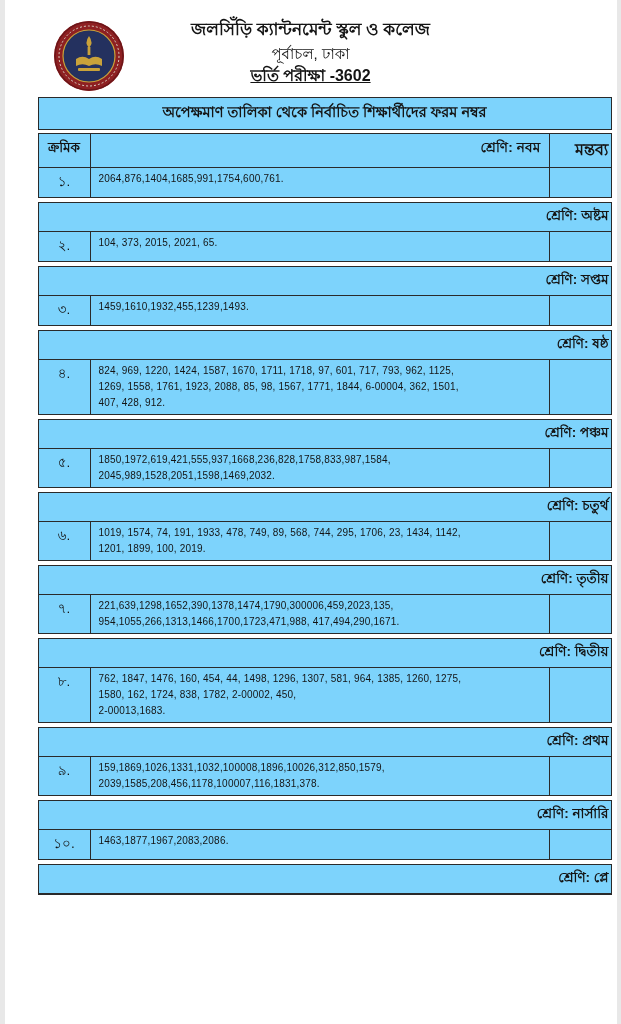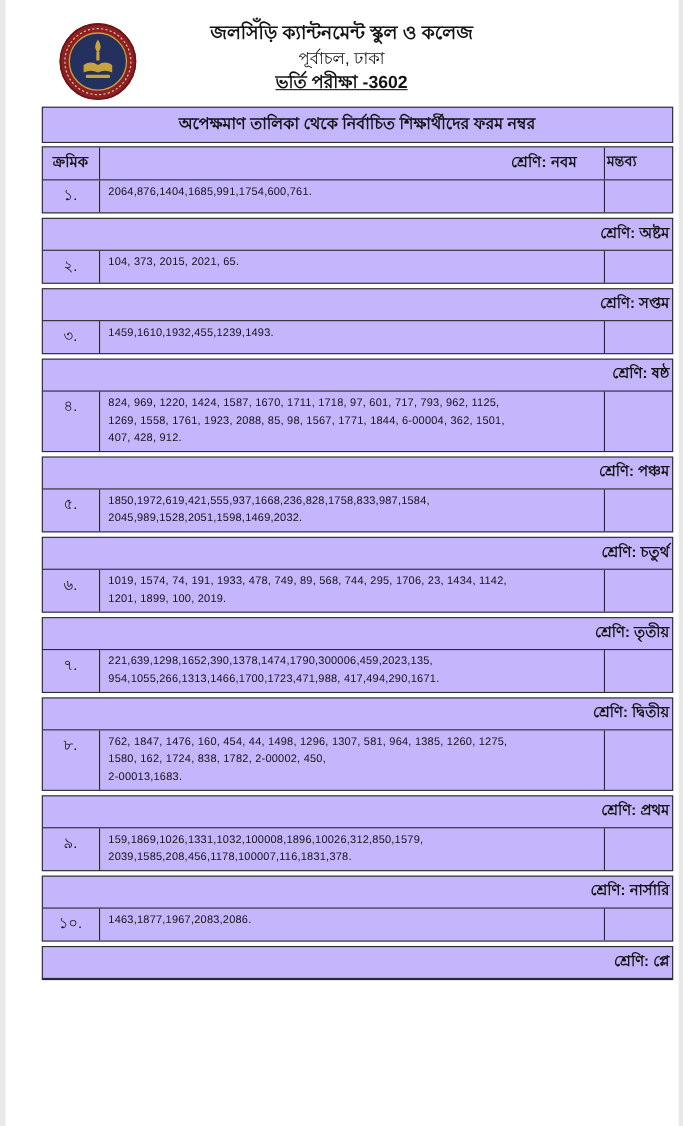--- a/index.html
+++ b/index.html
@@ -14,31 +14,31 @@
     overflow: hidden;
   }
   
   .letterhead { position: relative; padding-top: 18px; text-align: center; }
   .logo-wrap { position: absolute; left: 47px; top: 19px; width: 74px; height: 74px; }
   .school-name { font-size: 17px; font-weight: bold; line-height: 1.45; }
   .school-loc  { font-size: 15px; line-height: 1.4; }
   .exam-title  { font-size: 16px; font-weight: bold; text-decoration: underline; line-height: 1.5; }
   
   .tablezone { width: 574px; margin: 9px auto 0 33px; }
-  .blk { border: 1.4px solid #2a2a2a; background: #c4b5fd; }
+  .blk { border: 1.4px solid #2a2a2a; background: #7dd3fc; }
   .gap2 { height: 3px; } .gap4 { height: 4px; }
   .tbl-title { text-align: center; font-weight: bold; font-size: 14.5px; padding: 3px 2px 4px; }
   .row3 { display: flex; align-items: stretch; }
   .c-serial { width: 52px; flex: 0 0 52px; border-right: 1.4px solid #2a2a2a;
               text-align: center; padding: 3px 2px; font-size: 13.5px; }
   .c-data   { flex: 1 1 auto; padding: 3px 8px; font-size: 10px; line-height: 1.6;
               white-space: pre-line; letter-spacing: 0.2px; }
   .c-remark { width: 62px; flex: 0 0 62px; border-left: 1.4px solid #2a2a2a; }
   .hdr .c-serial, .hdr .c-remark, .hdr .c-data { font-weight: bold; font-size: 13.5px; }
-  .hdr { border-bottom: 1.4px solid #2a2a2a; gap: 16px; }
+  .hdr { border-bottom: 1.4px solid #2a2a2a; }
   .hdr .c-data { text-align: right; }
   .sec-hdr { text-align: right; font-weight: bold; font-size: 13.5px;
              border-bottom: 1.4px solid #2a2a2a; padding: 2px 2px 3px; }
 </style>
 </head>
 <body>
 
 <div class="page">
 
   <div class="letterhead">
@@ -64,21 +64,21 @@
 
     <div class="blk">
       <div class="tbl-title">অপেক্ষমাণ তালিকা থেকে নির্বাচিত শিক্ষার্থীদের ফরম নম্বর</div>
     </div>
     <div class="gap2"></div>
 
     <div class="blk">
       <div class="row3 hdr">
         <div class="c-serial">ক্রমিক</div>
         <div class="c-data">শ্রেণি: নবম</div>
-        <div class="c-remark" style="font-size:13px;text-align:left;padding:3px 2px;">মন্তব্য</div>
+        <div class="c-remark" style="font-size:16px;text-align:right;padding:3px 2px;">মন্তব্য</div>
       </div>
       <div class="row3">
         <div class="c-serial">১.</div>
         <div class="c-data">2064,876,1404,1685,991,1754,600,761.</div>
         <div class="c-remark"></div>
       </div>
     </div>
     <div class="gap4"></div>
 
     <div class="blk">

